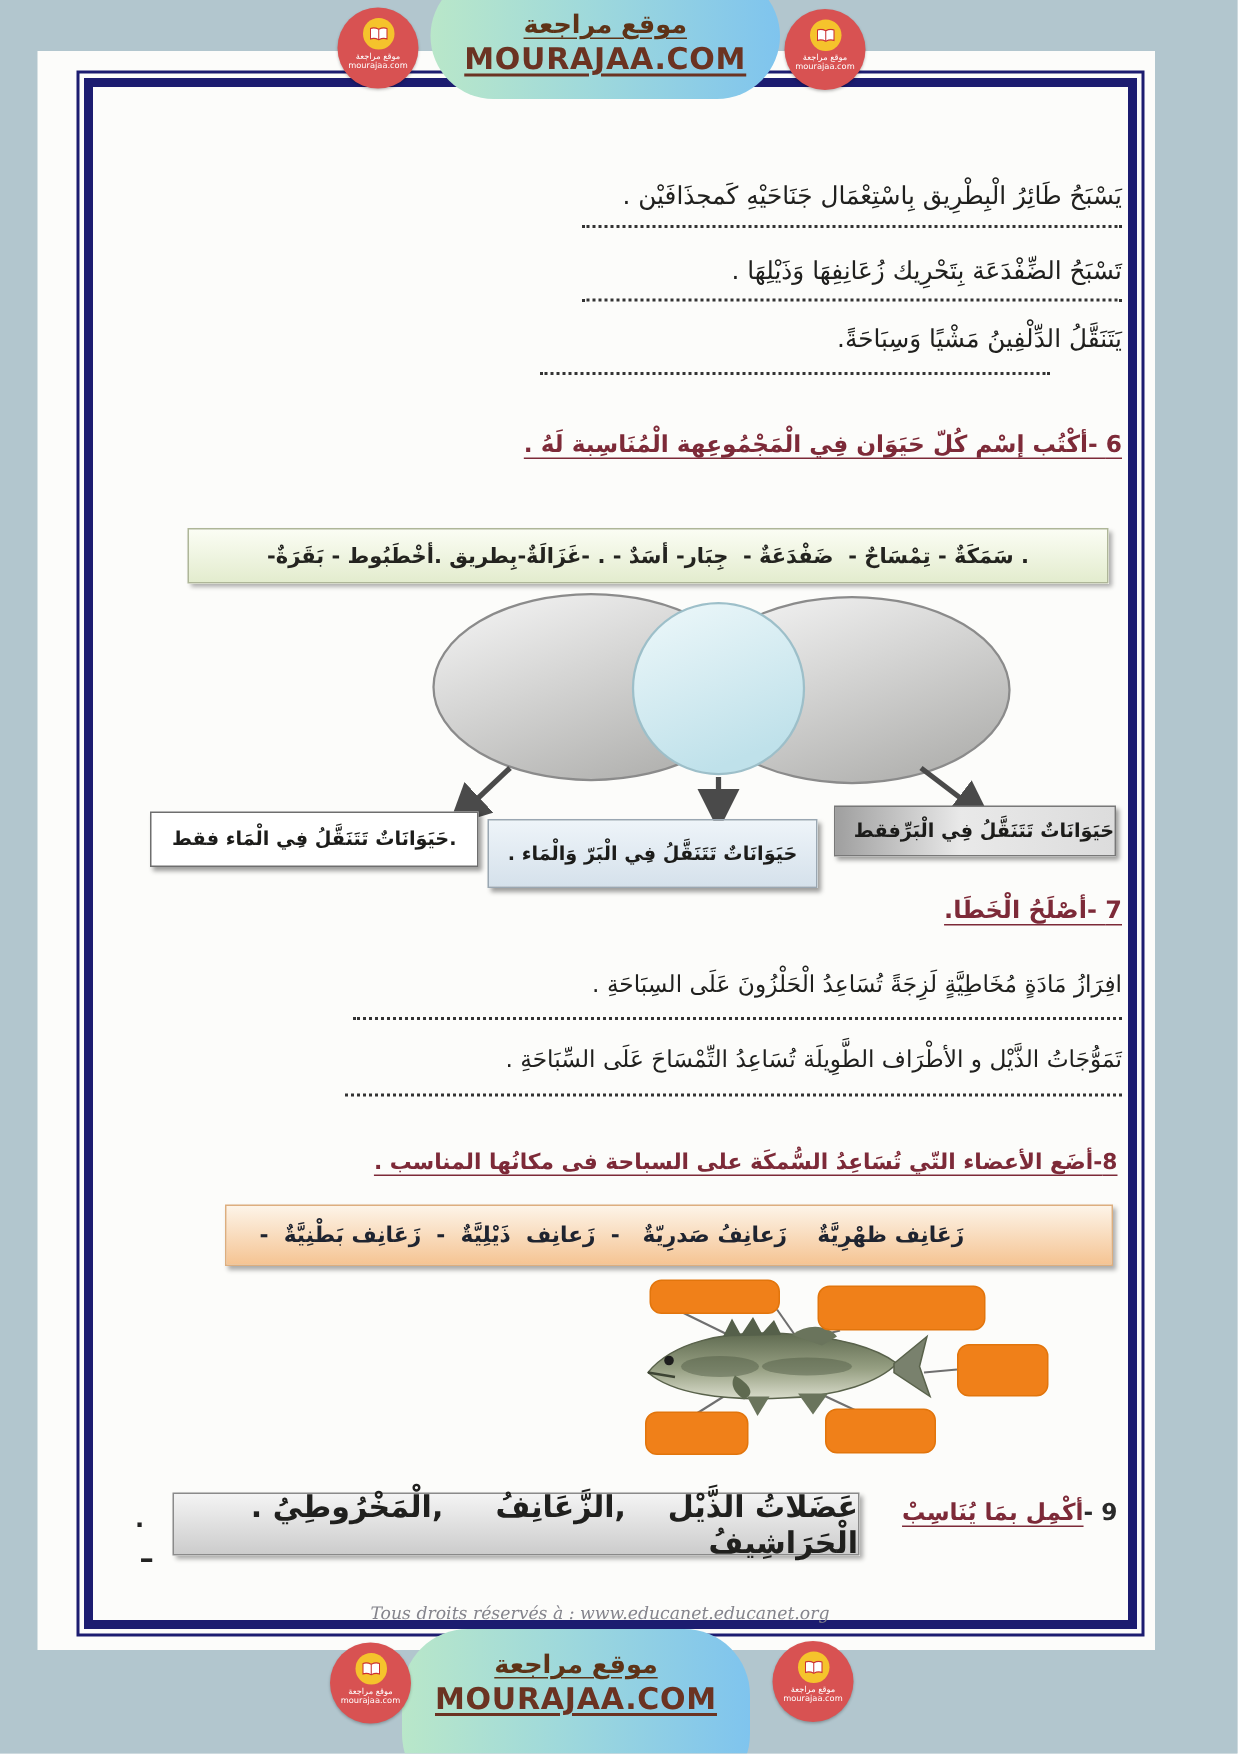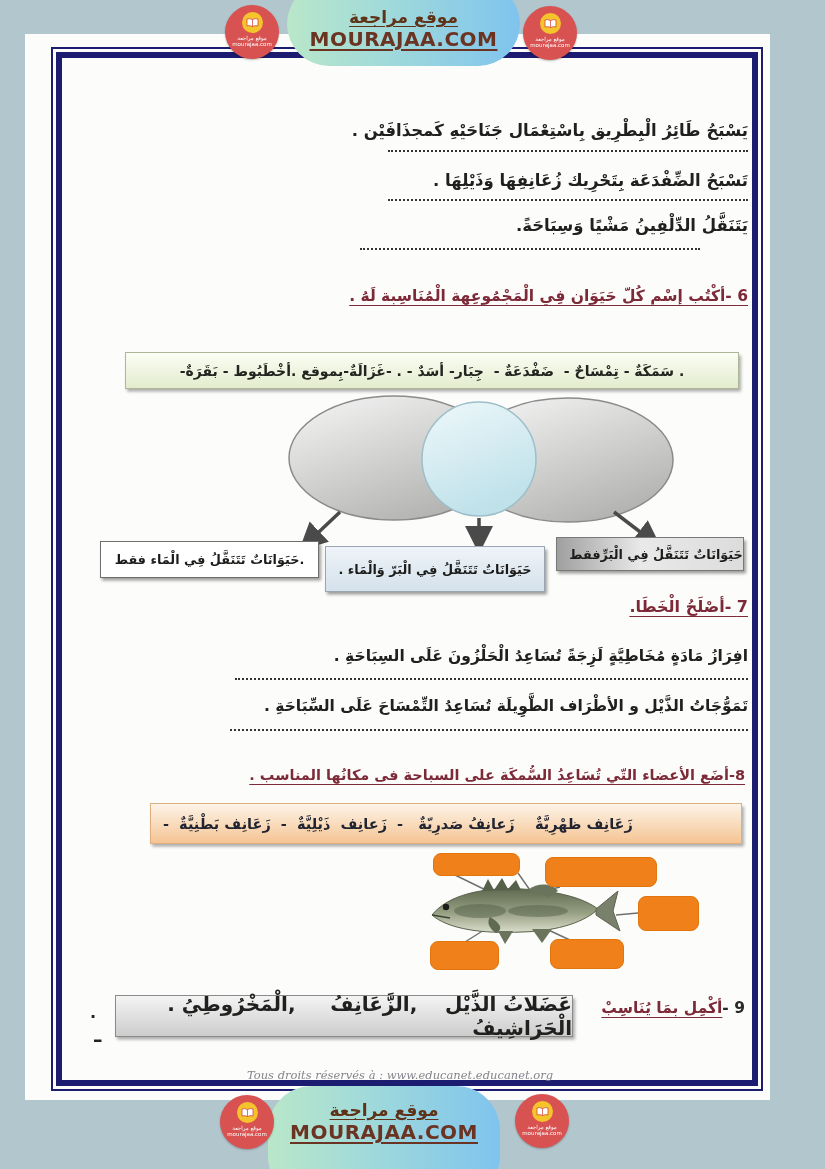--- a/index.html
+++ b/index.html
@@ -9,34 +9,34 @@
   
   .page { position:absolute; left:25px; top:34px; width:745px; height:1066px; background:#fcfcfa; }
 
   
   .frame-outer { position:absolute; left:51px; top:47px; width:712px; height:1044px;
                  border:2px solid #1c1c70; box-sizing:border-box; }
   .frame-inner { position:absolute; left:56px; top:52px; width:702px; height:1034px;
                  border:6px solid #1c1c70; box-sizing:border-box; }
 
   .ar { direction:rtl; unicode-bidi:plaintext; }
-  .stmt { position:absolute; right:77px; font-size:16.5px; font-weight:700; color:#20201e;
+  .stmt { position:absolute; right:77px; font-size:16.5px; font-weight:400; color:#20201e;
           text-align:right; white-space:nowrap; }
   .dotted { position:absolute; height:0; border-bottom:2.6px dotted #333; }
 
   .qhead { position:absolute; font-weight:700; color:#7d2a38; text-decoration:underline;
            text-underline-offset:4px; white-space:nowrap; text-align:right; }
 
   .bank { position:absolute; box-sizing:border-box; display:flex; align-items:center;
           font-weight:700; direction:rtl; white-space:pre-wrap;
           box-shadow:2px 2.5px 3px rgba(0,0,0,.32); }
   .bank-green { background:linear-gradient(180deg,#fbfdf4 0%,#e3ecce 100%); border:1px solid #aeb698;
                 color:#23231f; font-size:14px; justify-content:center; }
   .bank-peach { background:linear-gradient(180deg,#fdf4e8 0%,#f5c493 100%); border:1px solid #ddae7e;
-                color:#1f2430; font-size:14.5px; justify-content:flex-end; padding:0 12px;text-align:center; }
+                color:#1f2430; font-size:14.5px; justify-content:flex-end; padding:0 22px;text-align:center; }
   .bank-gray  { background:linear-gradient(180deg,#f4f4f4 0%,#cccccc 100%); border:1.5px solid #8a8a8a;
                 color:#20201e; font-size:20px; justify-content:center; }
 
   .ansbox { position:absolute; box-sizing:border-box; display:flex; align-items:center; justify-content:center;
             font-weight:700; font-size:12.8px; color:#1c1c1a; direction:rtl; white-space:nowrap;
             box-shadow:2px 2.5px 3px rgba(0,0,0,.38); }
   .ansbox-land   { background:linear-gradient(90deg,#9f9f9f 0%,#e9e9e9 45%,#dcdcdc 100%); border:1px solid #787878; }
   .ansbox-both   { background:linear-gradient(180deg,#eef4f9 0%,#d5e1eb 100%); border:1px solid #9aa7b2; }
   .ansbox-water  { background:#ffffff; border:1.6px solid #6e6e6e; }
 
@@ -73,21 +73,21 @@
   <div class="frame-inner"></div>
 
   <div class="stmt ar" style="top:121px;">يَسْبَحُ طَائِرُ الْبِطْرِيق بِاسْتِعْمَال جَنَاحَيْهِ كَمجذَافَيْن .</div>
   <div class="dotted" style="right:77px; top:150px; width:360px;"></div>
   <div class="stmt ar" style="top:171px;">تَسْبَحُ الضِّفْدَعَة بِتَحْرِيك زُعَانِفِهَا وَذَيْلِهَا .</div>
   <div class="dotted" style="right:77px; top:199px; width:360px;"></div>
   <div class="stmt ar" style="top:216px;">يَتَنَقَّلُ الدِّلْفِينُ مَشْيًا وَسِبَاحَةً.</div>
   <div class="dotted" style="right:125px; top:248px; width:340px;"></div>
 
   <div class="qhead ar" style="right:77px; top:287px; font-size:15.5px;">6 -أكْتُب إسْم كُلّ حَيَوَان فِي الْمَجْمُوعِهة الْمُنَاسِبة لَهُ .</div>
-  <div class="bank bank-green" style="left:125px; top:352px; width:614px; height:37px;">. سَمَكَةٌ - تِمْسَاحٌ -  ضَفْدَعَةٌ -  جِبَار- أسَدٌ - . -غَزَالَةٌ-بِموقع .أخْطَبُوط - بَقَرَةٌ-</div>
+  <div class="bank bank-green" style="left:125px; top:352px; width:614px; height:37px;">. سَمَكَةٌ - تِمْسَاحٌ -  ضَفْدَعَةٌ -  جِبَار- أسَدٌ - . -غَزَالَةٌ-بِطريق .أخْطَبُوط - بَقَرَةٌ-</div>
 
   <svg class="svgabs" style="left:278px; top:392px;" width="410" height="162" viewBox="0 0 410 162">
     <defs>
       <linearGradient id="gGray" x1="0" y1="0" x2="0.6" y2="1">
         <stop offset="0" stop-color="#f7f7f7"></stop>
           <stop offset="1" stop-color="#b4b4b2"></stop>
       </linearGradient>
       <linearGradient id="gBlue" x1="0" y1="0" x2="0.4" y2="1">
         <stop offset="0" stop-color="#eef8fa"></stop>
           <stop offset="1" stop-color="#bfe1ea"></stop>

